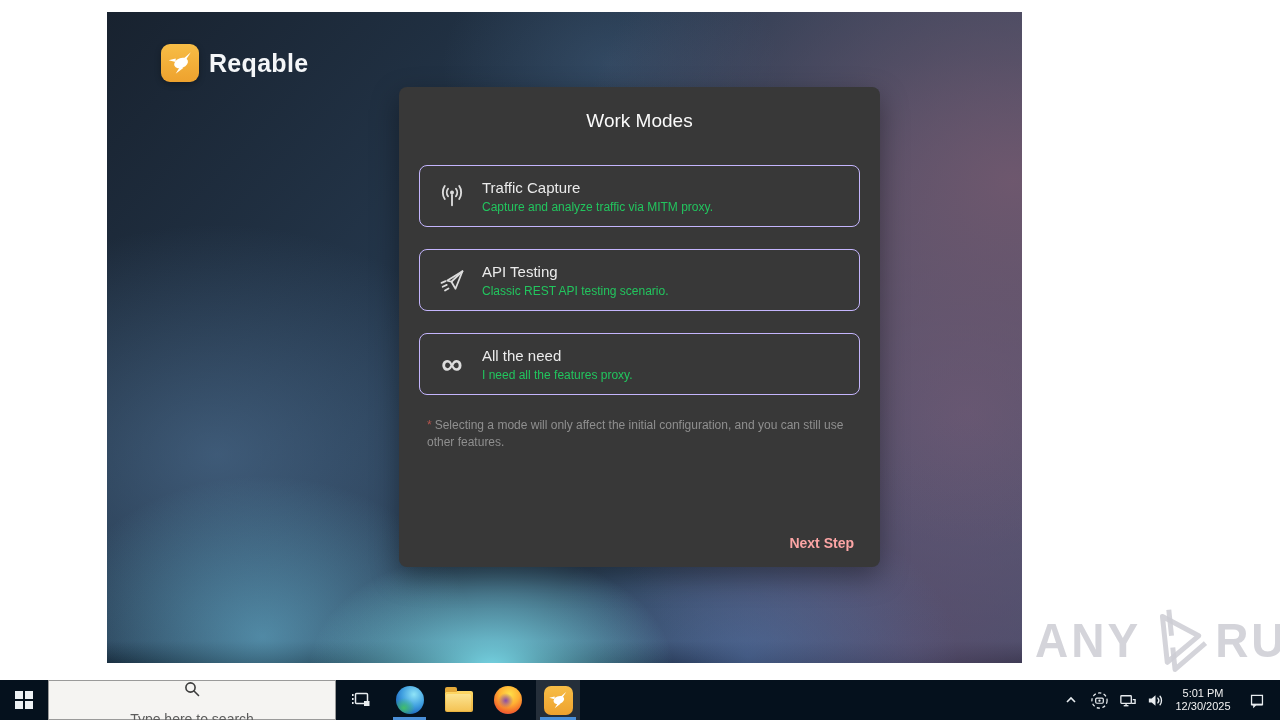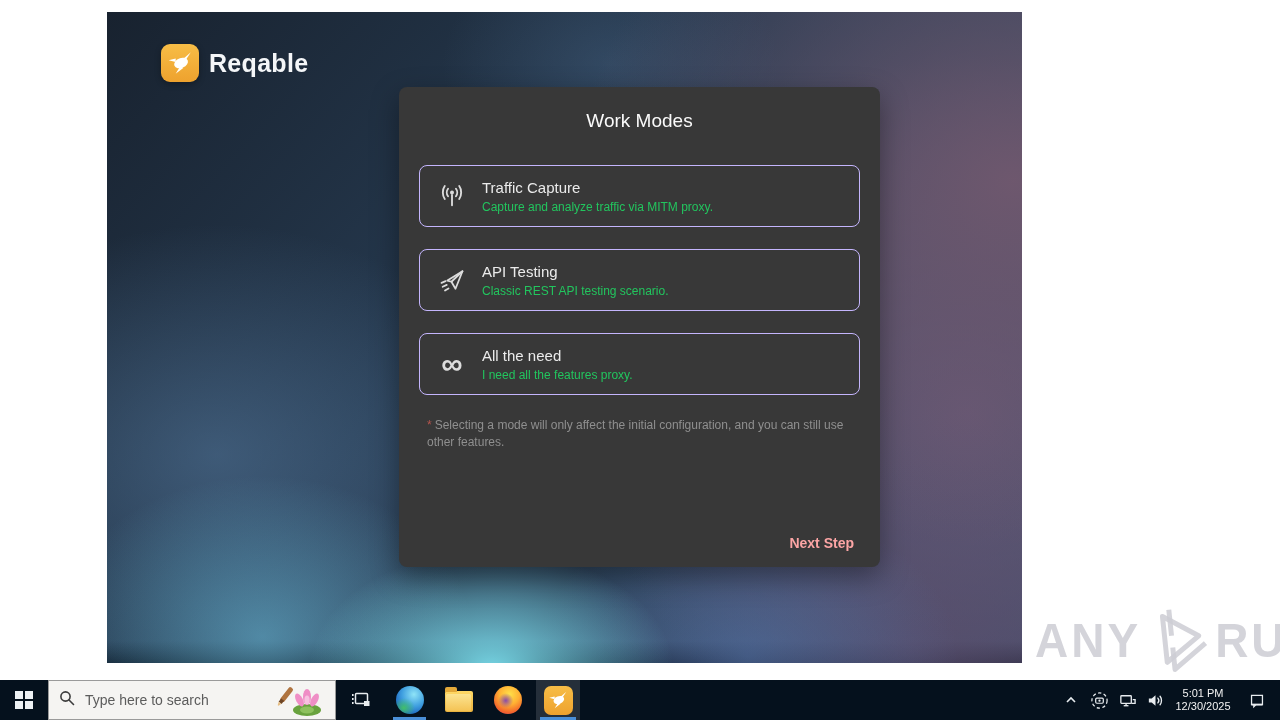--- a/index.html
+++ b/index.html
@@ -65,21 +65,21 @@
     background:#05111d; display:flex; align-items:stretch; }
   .tb-btn { position:relative; display:flex; align-items:center; justify-content:center;
     cursor:pointer; }
   .start-btn { width:48px; }
   .win-logo { display:grid; grid-template-columns:8px 8px; grid-template-rows:8px 8px;
     gap:1.5px; }
   .win-logo span { background:#eef2f5; }
 
   .search-box { width:288px; background:#f5f4f2; border:1px solid #9a9a9a;
     display:flex; align-items:center; padding:0 10px; gap:10px; cursor:text;
-    position:relative; }
+    position:relative;flex-direction:column; }
   .search-label { color:#5c5c5c; font-size:14px; flex:1; white-space:nowrap; }
   .search-art { display:flex; align-items:center; margin-right:2px; }
 
   .tb-icon-btn { width:41px; margin:0 4px; }
   .tb-btn.running::after { content:""; position:absolute; left:4px; right:4px;
     bottom:0; height:3px; background:#4a8fd8; }
   .tb-btn.active-app { background:rgba(255,255,255,0.13); width:44px; }
 
   .edge-ball { width:28px; height:28px; border-radius:50%;
     background:

